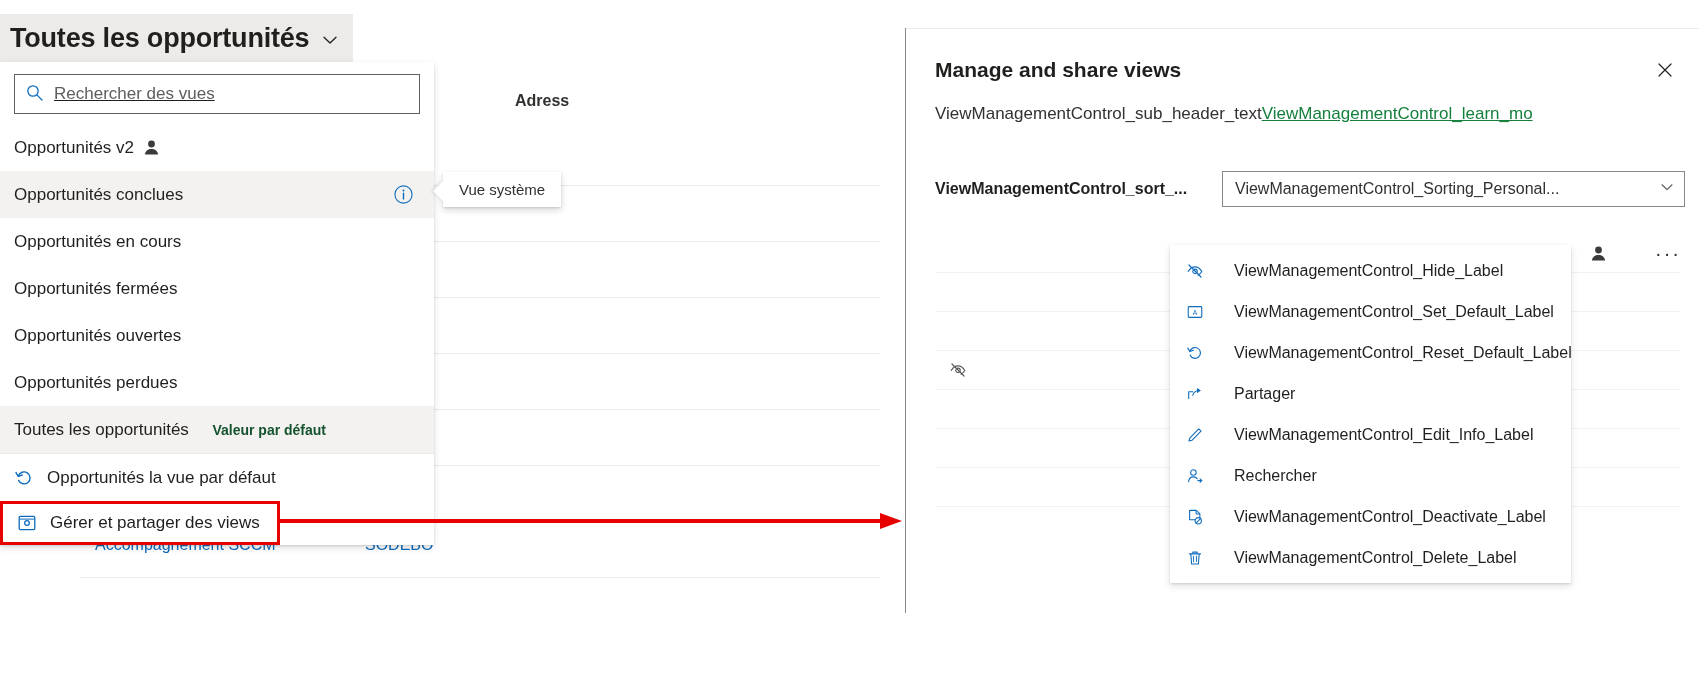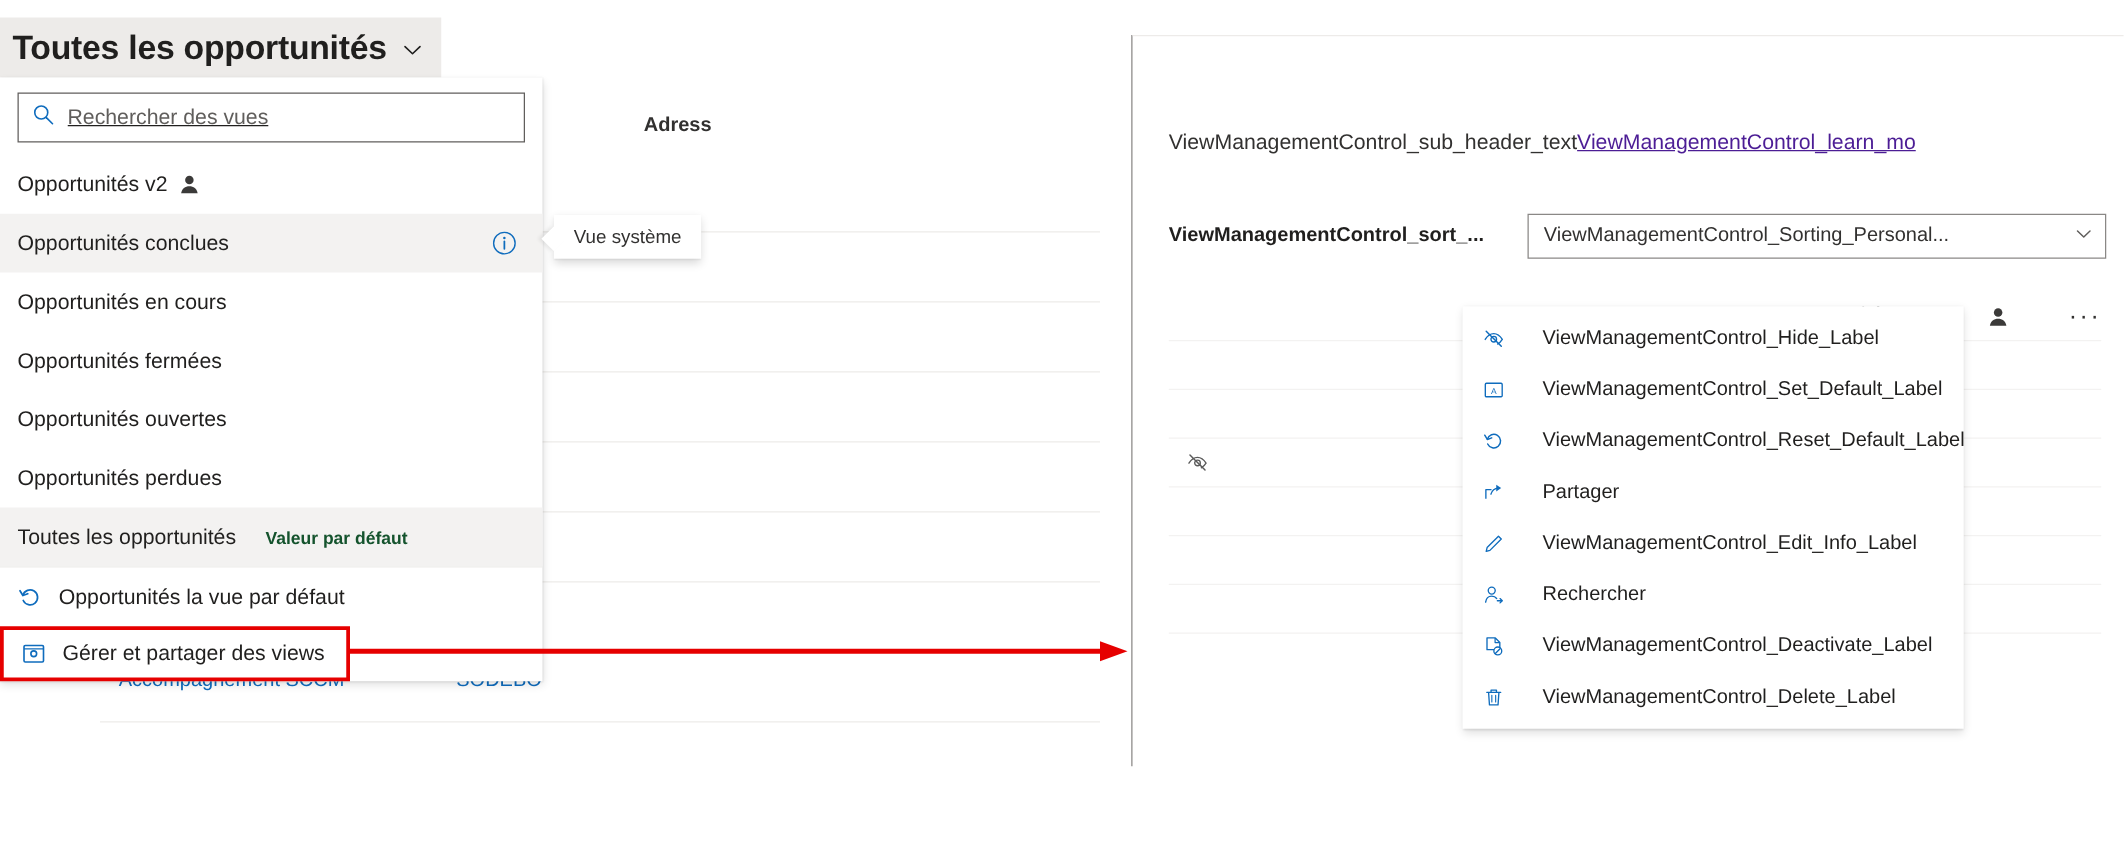--- a/index.html
+++ b/index.html
@@ -264,21 +264,21 @@
 
   .panel-subheader {
     position: absolute;
     left: 29px;
     top: 76px;
     font-size: 17px;
     color: #323130;
     white-space: nowrap;
   }
   .panel-subheader .learn-more {
-    color: #4c1d95;
+    color: #15803d;
     text-decoration: underline;
   }
 
   .panel-sortrow {
     position: absolute;
     left: 29px;
     top: 152px;
     right: 14px;
     display: flex;
     align-items: center;
@@ -527,20 +527,28 @@
 
   <svg id="red-arrow" viewBox="0 0 625 20" xmlns="http://www.w3.org/2000/svg">
     <path d="M0 10 H600" stroke="#e60000" stroke-width="4" fill="none"></path>
     <path d="M600 2 L622 10 L600 18 Z" fill="#e60000"></path>
   </svg>
 </div>
 
 <div id="manage-panel">
   <div class="panel-top-edge"></div>
 
+  <div class="panel-header">
+    <div class="panel-title">Manage and share views</div>
+    <div class="panel-close">
+      <svg width="16" height="16" viewBox="0 0 16 16" fill="none" xmlns="http://www.w3.org/2000/svg">
+        <path d="M2 2 L14 14 M14 2 L2 14" stroke="#201f1e" stroke-width="1.2" stroke-linecap="round"></path>
+      </svg>
+    </div>
+  </div>
 
   <div class="panel-subheader">
     <span>ViewManagementControl_sub_header_text</span><a class="learn-more" href="#">ViewManagementControl_learn_mo</a>
   </div>
 
   <div class="panel-sortrow">
     <span class="sort-label">ViewManagementControl_sort_...</span>
     <div class="sort-dropdown">
       <span>ViewManagementControl_Sorting_Personal...</span>
       <span class="dd-chev">

